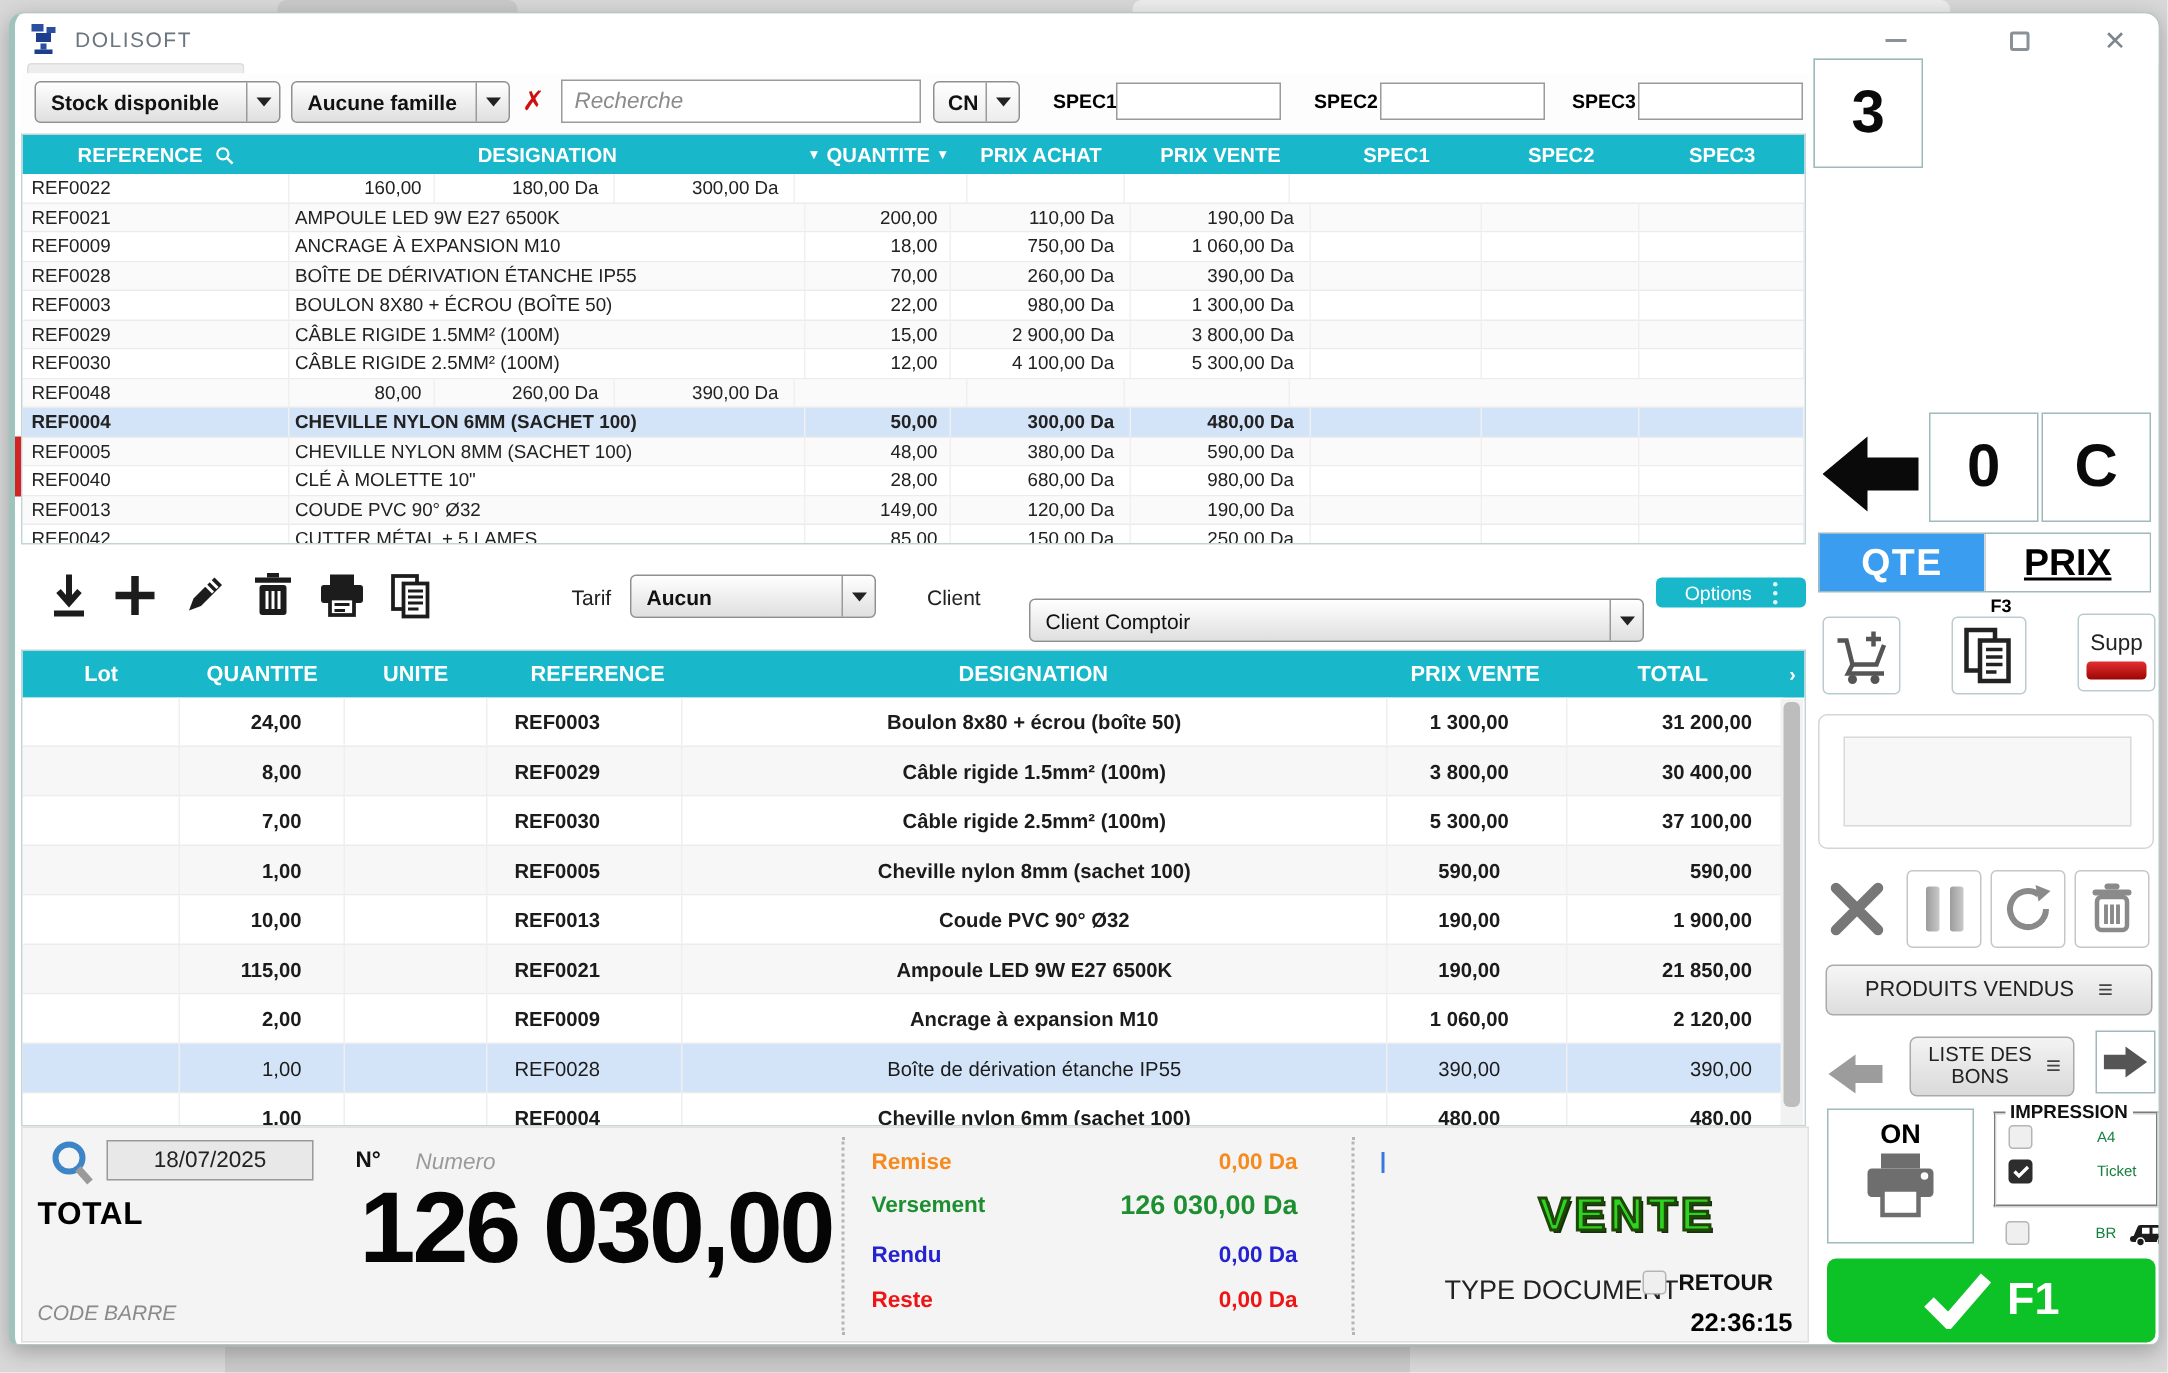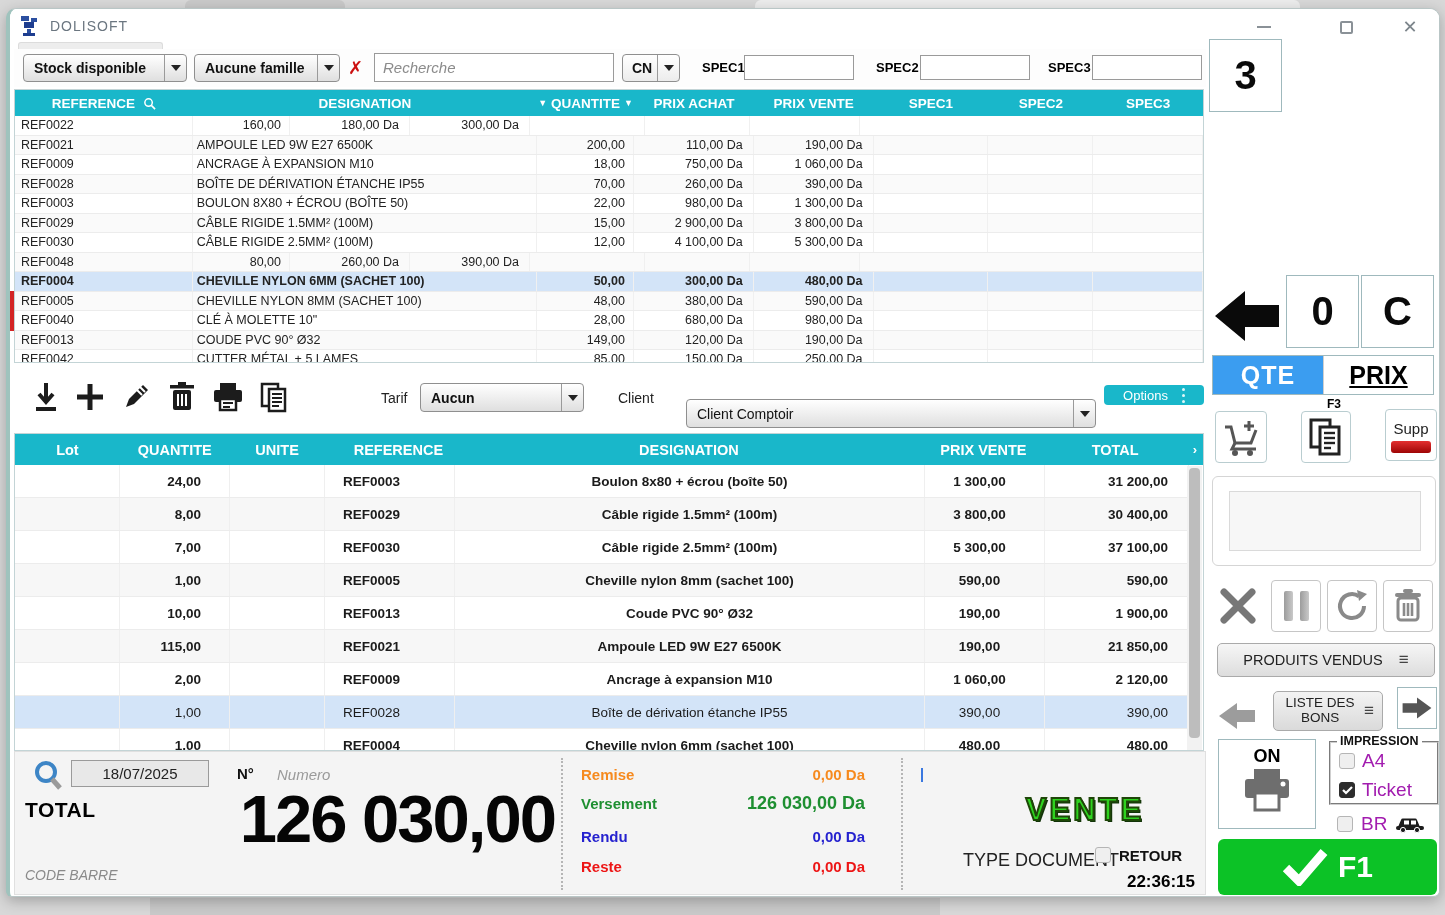--- a/index.html
+++ b/index.html
@@ -137,21 +137,21 @@
   .bons-btn { position:absolute; left:64px; top:652px; width:110px; height:40px; background:linear-gradient(#f3f3f3,#dadada); border:1px solid #aaa; border-radius:5px; display:flex; align-items:center; justify-content:center; gap:6px; font-size:13.5px; color:#222; text-align:center; line-height:1.1; cursor:pointer; }
   .bons-right { position:absolute; left:188px; top:648px; width:40px; height:42px; background:#fff; border:1px solid #9fb9bd; display:flex; align-items:center; justify-content:center; cursor:pointer; }
   .on-box { position:absolute; left:9px; top:700px; width:98px; height:90px; background:#fff; border:1px solid #9fb9bd; display:flex; flex-direction:column; align-items:center; cursor:pointer; }
   .on-lbl { font-size:18px; font-weight:bold; margin-top:6px; color:#000; }
   .impression { position:absolute; left:120px; top:702px; width:110px; height:64px; border:2px groove #cfcfcf; }
   .impression .legend { position:absolute; left:6px; top:-9px; background:#fff; padding:0 3px; font-size:12.5px; font-weight:bold; color:#111; }
   .cb-row { display:flex; align-items:center; gap:7px; margin:7px 0 0 8px; }
   .cb { width:16px; height:16px; border:1px solid #b5b5b5; background:#efefef; border-radius:3px; display:inline-block; position:relative; cursor:pointer; flex:none; }
   .cb.checked { background:#2d2d2d; border-color:#2d2d2d; }
   .cb.checked svg { position:absolute; left:2px; top:3px; }
-  .cb-lbl { font-size:19px; color:#a21caf; }
+  .cb-lbl { font-size:10px; color:#15803d;margin-left:36px; }
   .br-row { position:absolute; left:128px; top:774px; display:flex; align-items:center; gap:8px; }
   .f1-btn { position:absolute; left:9px; top:800px; width:219px; height:56px; background:#0cc226; border:none; border-radius:6px; display:flex; align-items:center; justify-content:center; gap:10px; cursor:pointer; }
   .f1-lbl { color:#fff; font-size:30px; font-weight:bold; }
 </style>
 </head>
 <body>
 
 <div class="bg-tab" style="left:185px; width:160px; background:#c9c9c9;"></div>
 <div class="bg-tab" style="left:755px; width:545px;"></div>
 <div class="bg-strip-bottom"></div>

